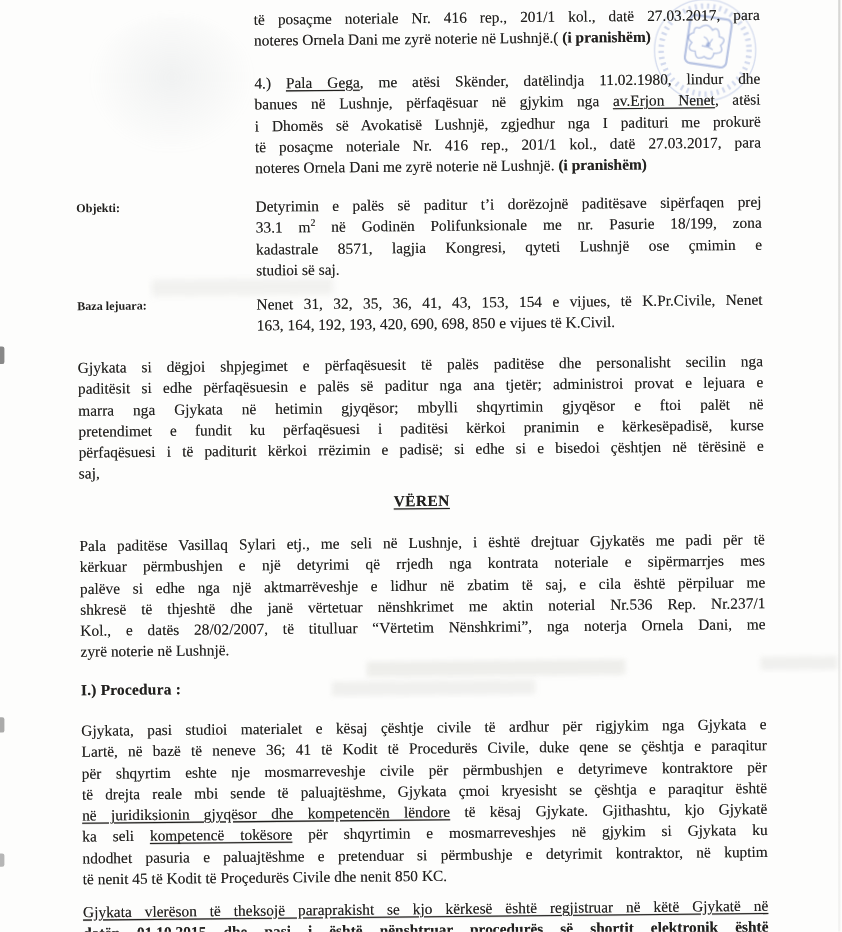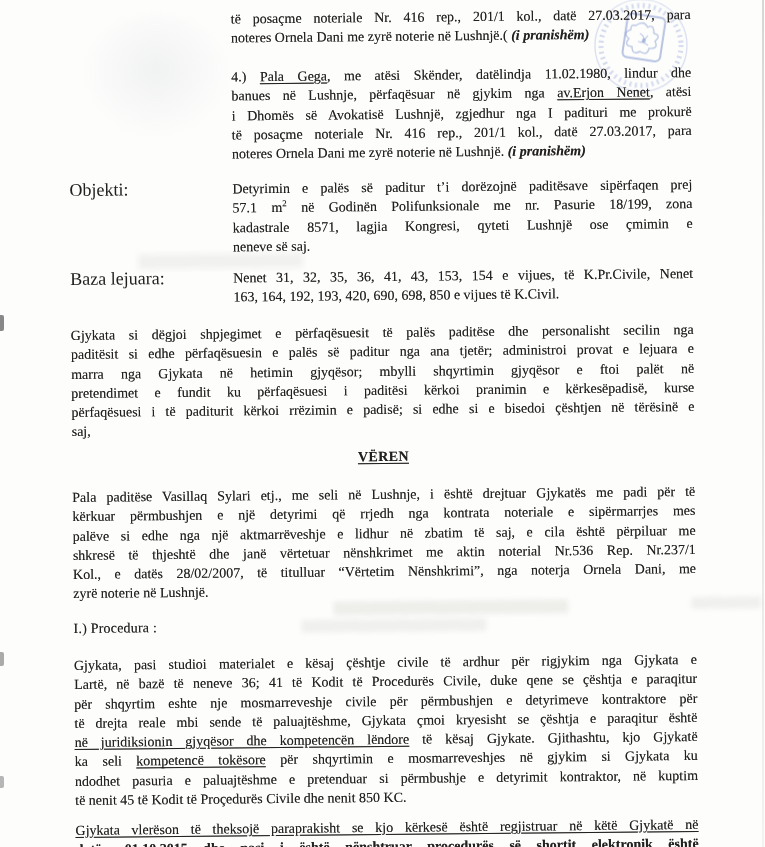--- a/index.html
+++ b/index.html
@@ -5,32 +5,32 @@
   html,body{margin:0;padding:0;}
   body{
     width:765px;height:847px;position:relative;overflow:hidden;
     background:#fdfdfc;
     font-family:"Liberation Serif","DejaVu Serif",serif;
     color:#22211f;
   }
   .scan-layer{position:absolute;inset:0;transform:rotate(-0.55deg);transform-origin:50% 55%;}
   .block{position:absolute;left:72px;width:623px;}
   .block.indent{left:235px;width:460px;}
-  .hang-label{position:absolute;left:0;top:0;font-size:18px;line-height:19.3px;}
+  .hang-label{position:absolute;left:0;top:0;font-size:11px;line-height:19.3px;font-weight:bold;}
   .hang-content{margin-left:163px;}
   .line{
     font-size:14px;line-height:19.3px;height:19.3px;white-space:nowrap;
     text-shadow:0 0 .3px rgba(34,33,31,.55);
   }
   .j{white-space:normal;text-align:justify;text-align-last:justify;}
   .l{white-space:normal;text-align:left;}
   .c{white-space:normal;text-align:center;}
   .s-u{text-decoration:underline;text-underline-offset:2px;}
-  .s-b{font-weight:normal;}
-  .s-bi{font-weight:bold;font-style:italic;}
+  .s-b{font-weight:bold;}
+  .s-bi{font-weight:bold;}
   .s-bu{font-weight:bold;text-decoration:underline;text-underline-offset:2px;}
   sup{font-size:9px;line-height:0;}
   .block.heading .line{font-weight:bold;letter-spacing:.2px;}
   .block.center .line{letter-spacing:.4px;}
   
   .smudge{position:absolute;pointer-events:none;}
   .sm-topleft{left:85px;top:12px;width:150px;height:125px;border-radius:50%;
     background:radial-gradient(ellipse at 50% 45%,rgba(176,184,190,.16),rgba(176,184,190,0) 70%);filter:blur(3px);}
   .sm-baza{left:140px;top:252px;width:165px;height:15px;background:rgba(158,155,146,.12);filter:blur(3px);}
   .sm-ghost1{left:332px;top:601px;width:235px;height:14px;background:rgba(150,148,138,.14);filter:blur(2.5px);}
@@ -72,23 +72,23 @@
       <div class="line j"><span>4.) </span><span class="s-u">Pala Gega</span><span>, me atësi Skënder, datëlindja 11.02.1980, lindur dhe</span></div>
       <div class="line j"><span>banues në Lushnje, përfaqësuar në gjykim nga </span><span class="s-u">av.Erjon Nenet</span><span>, atësi</span></div>
       <div class="line j"><span>i Dhomës së Avokatisë Lushnjë, zgjedhur nga I padituri me prokurë</span></div>
       <div class="line j"><span>të posaçme noteriale Nr. 416 rep., 201/1 kol., datë 27.03.2017, para</span></div>
       <div class="line l"><span>noteres Ornela Dani me zyrë noterie në Lushnjë. </span><span class="s-bi">(i pranishëm)</span></div>
     </div>
     <div class="block hang" style="top: 178px;">
       <div class="hang-label">Objekti:</div>
       <div class="hang-content">
         <div class="line j"><span>Detyrimin e palës së paditur t’i dorëzojnë paditësave sipërfaqen prej</span></div>
-        <div class="line j"><span>57.1 m</span><sup>2</sup><span> në Godinën Polifunksionale me nr. Pasurie 18/199, zona</span></div>
+        <div class="line j"><span>33.1 m</span><sup>2</sup><span> në Godinën Polifunksionale me nr. Pasurie 18/199, zona</span></div>
         <div class="line j"><span>kadastrale 8571, lagjia Kongresi, qyteti Lushnjë ose çmimin e</span></div>
-        <div class="line l"><span>neneve së saj.</span></div>
+        <div class="line l"><span>studioi së saj.</span></div>
       </div>
     </div>
     <div class="block hang" style="top: 267px;">
       <div class="hang-label">Baza lejuara:</div>
       <div class="hang-content">
         <div class="line j"><span>Nenet 31, 32, 35, 36, 41, 43, 153, 154 e vijues, të K.Pr.Civile, Nenet</span></div>
         <div class="line l"><span>163, 164, 192, 193, 420, 690, 698, 850 e vijues të K.Civil.</span></div>
       </div>
     </div>
     <div class="block para" style="top: 323px;">

